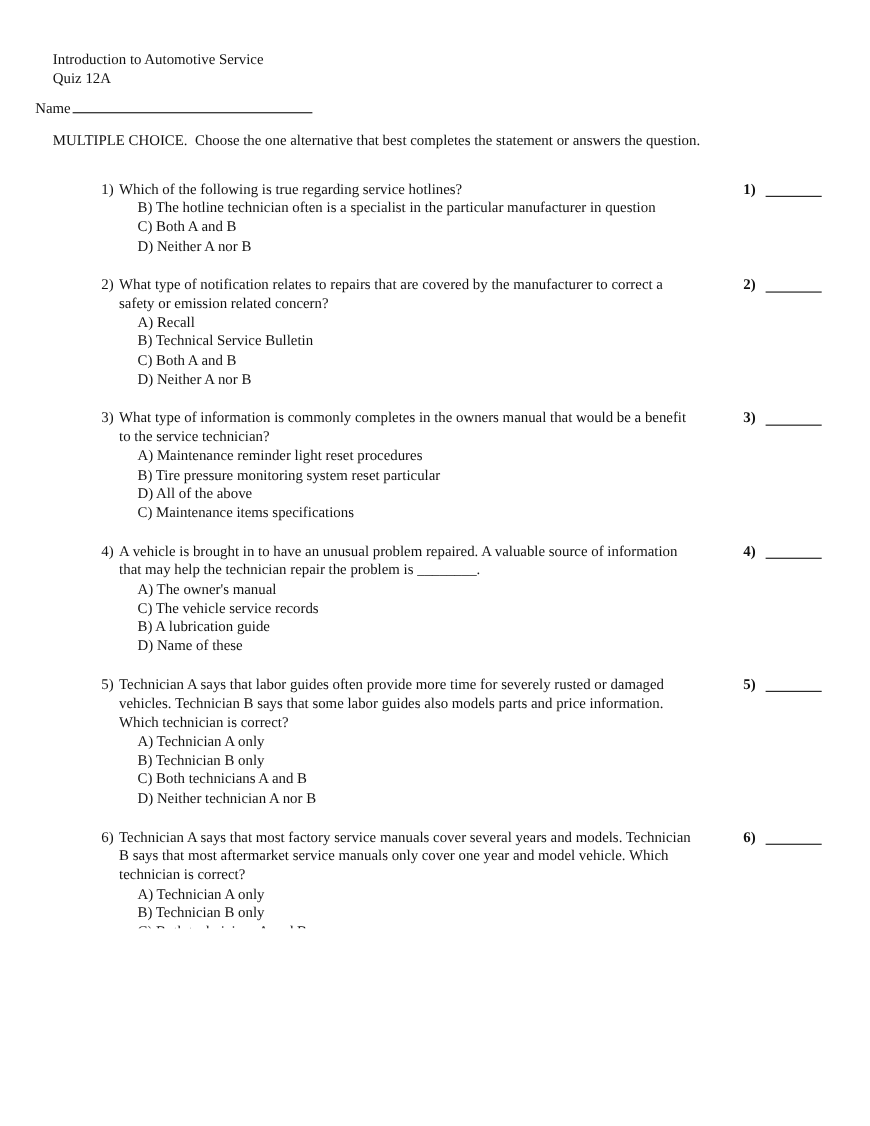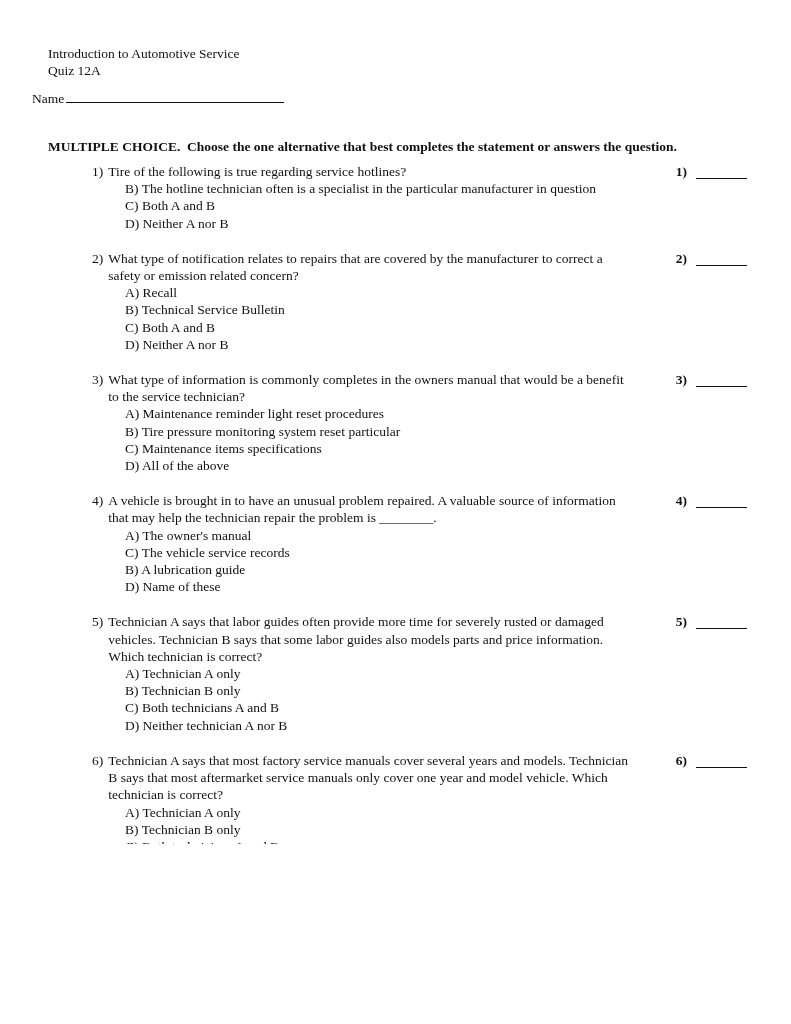--- a/index.html
+++ b/index.html
@@ -28,24 +28,24 @@
   .name-line {
     display: inline-block;
     width: 218px;
     height: 13px;
     border-bottom: 1.3px solid #111;
     margin-left: 2px;
   }
   .mc-heading {
     position: absolute;
     left: 48px;
-    top: 139px;
+    top: 120px;
     width: 700px;
     font-size: 13.5px;
-    font-weight: bold;
+    font-weight: normal;
     white-space: pre-wrap;
   }
   .questions {
     position: absolute;
     left: 92px;
     top: 163px;
     width: 655px;
     font-size: 13.5px;
     line-height: 17.2px;
   }
@@ -96,21 +96,21 @@
   </div>
 
   <div class="mc-heading">MULTIPLE CHOICE.  Choose the one alternative that best completes the statement or answers the question.</div>
 
   <div class="questions">
 
     <div class="question">
       <div class="q-main">
         <div class="q-head">
           <span class="q-num">1)</span>
-          <div class="q-lines">Tire of the following is true regarding service hotlines?</div>
+          <div class="q-lines">Which of the following is true regarding service hotlines?</div>
         </div>
         <div class="q-options">
           <div class="q-option">B) The hotline technician often is a specialist in the particular manufacturer in question</div>
           <div class="q-option">C) Both A and B</div>
           <div class="q-option">D) Neither A nor B</div>
         </div>
       </div>
       <div class="q-answer">
         <span>1)</span>
         <span class="answer-blank"></span>
@@ -140,22 +140,22 @@
     <div class="question">
       <div class="q-main">
         <div class="q-head">
           <span class="q-num">3)</span>
           <div class="q-lines">What type of information is commonly completes in the owners manual that would be a benefit
 to the service technician?</div>
         </div>
         <div class="q-options">
           <div class="q-option">A) Maintenance reminder light reset procedures</div>
           <div class="q-option">B) Tire pressure monitoring system reset particular</div>
+          <div class="q-option">D) All of the above</div>
           <div class="q-option">C) Maintenance items specifications</div>
-          <div class="q-option">D) All of the above</div>
         </div>
       </div>
       <div class="q-answer">
         <span>3)</span>
         <span class="answer-blank"></span>
       </div>
     </div>
 
     <div class="question">
       <div class="q-main">

